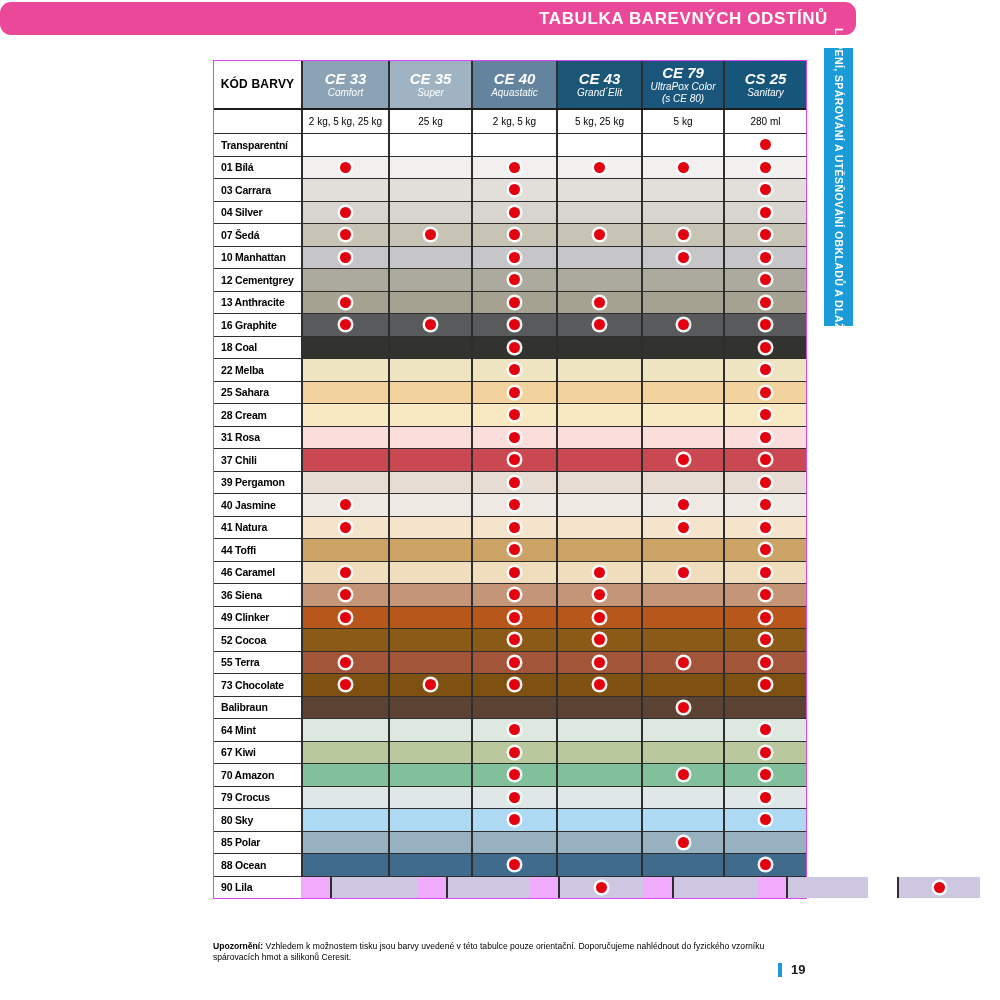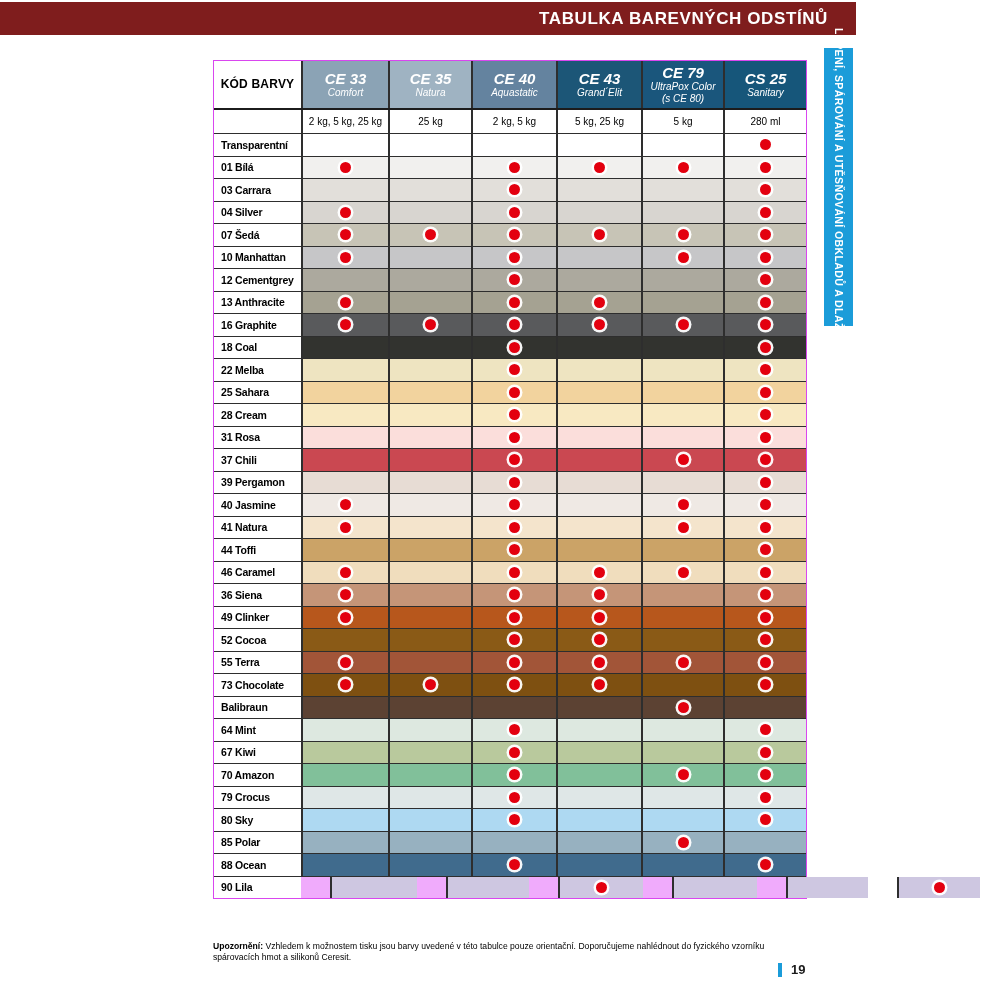--- a/index.html
+++ b/index.html
@@ -49,38 +49,38 @@
 
   .pageno{position:absolute;left:778px;top:962px;display:flex;align-items:center;
           font-weight:bold;font-size:13px;color:#1a1a1a;}
   .pageno .bar{display:inline-block;width:4px;height:14px;margin-right:9px;}
 </style>
 </head>
 <body>
 
 <div class="page">
 
-  <div class="top-bar" id="topbar" style="background: #7f1d1d;">
+  <div class="top-bar" id="topbar" style="background: #ec4899; border-radius: 11px;">
     <span>TABULKA BAREVNÝCH ODSTÍNŮ</span>
   </div>
 
   <div class="side-tab" id="sidetab" style="background: rgb(27, 156, 217);">
     <span>LEPENÍ, SPÁROVÁNÍ A UTĚSŇOVÁNÍ OBKLADŮ A DLAŽBY</span>
   </div>
 
   <div class="color-table">
     <div class="grid-row thead" id="thead">
         <div class="corner">KÓD BARVY</div>
         <div class="prod" style="background: rgb(139, 163, 181);">
           <div class="code">CE 33</div>
           <div class="pname">Comfort</div>
         </div>
         <div class="prod" style="background: rgb(159, 179, 194);">
           <div class="code">CE 35</div>
-          <div class="pname">Natura</div>
+          <div class="pname">Super</div>
         </div>
         <div class="prod" style="background: rgb(100, 131, 159);">
           <div class="code">CE 40</div>
           <div class="pname">Aquastatic</div>
         </div>
         <div class="prod" style="background: rgb(28, 86, 119);">
           <div class="code">CE 43</div>
           <div class="pname">Grand´Elit</div>
         </div>
         <div class="prod" style="background: rgb(26, 86, 124);">

